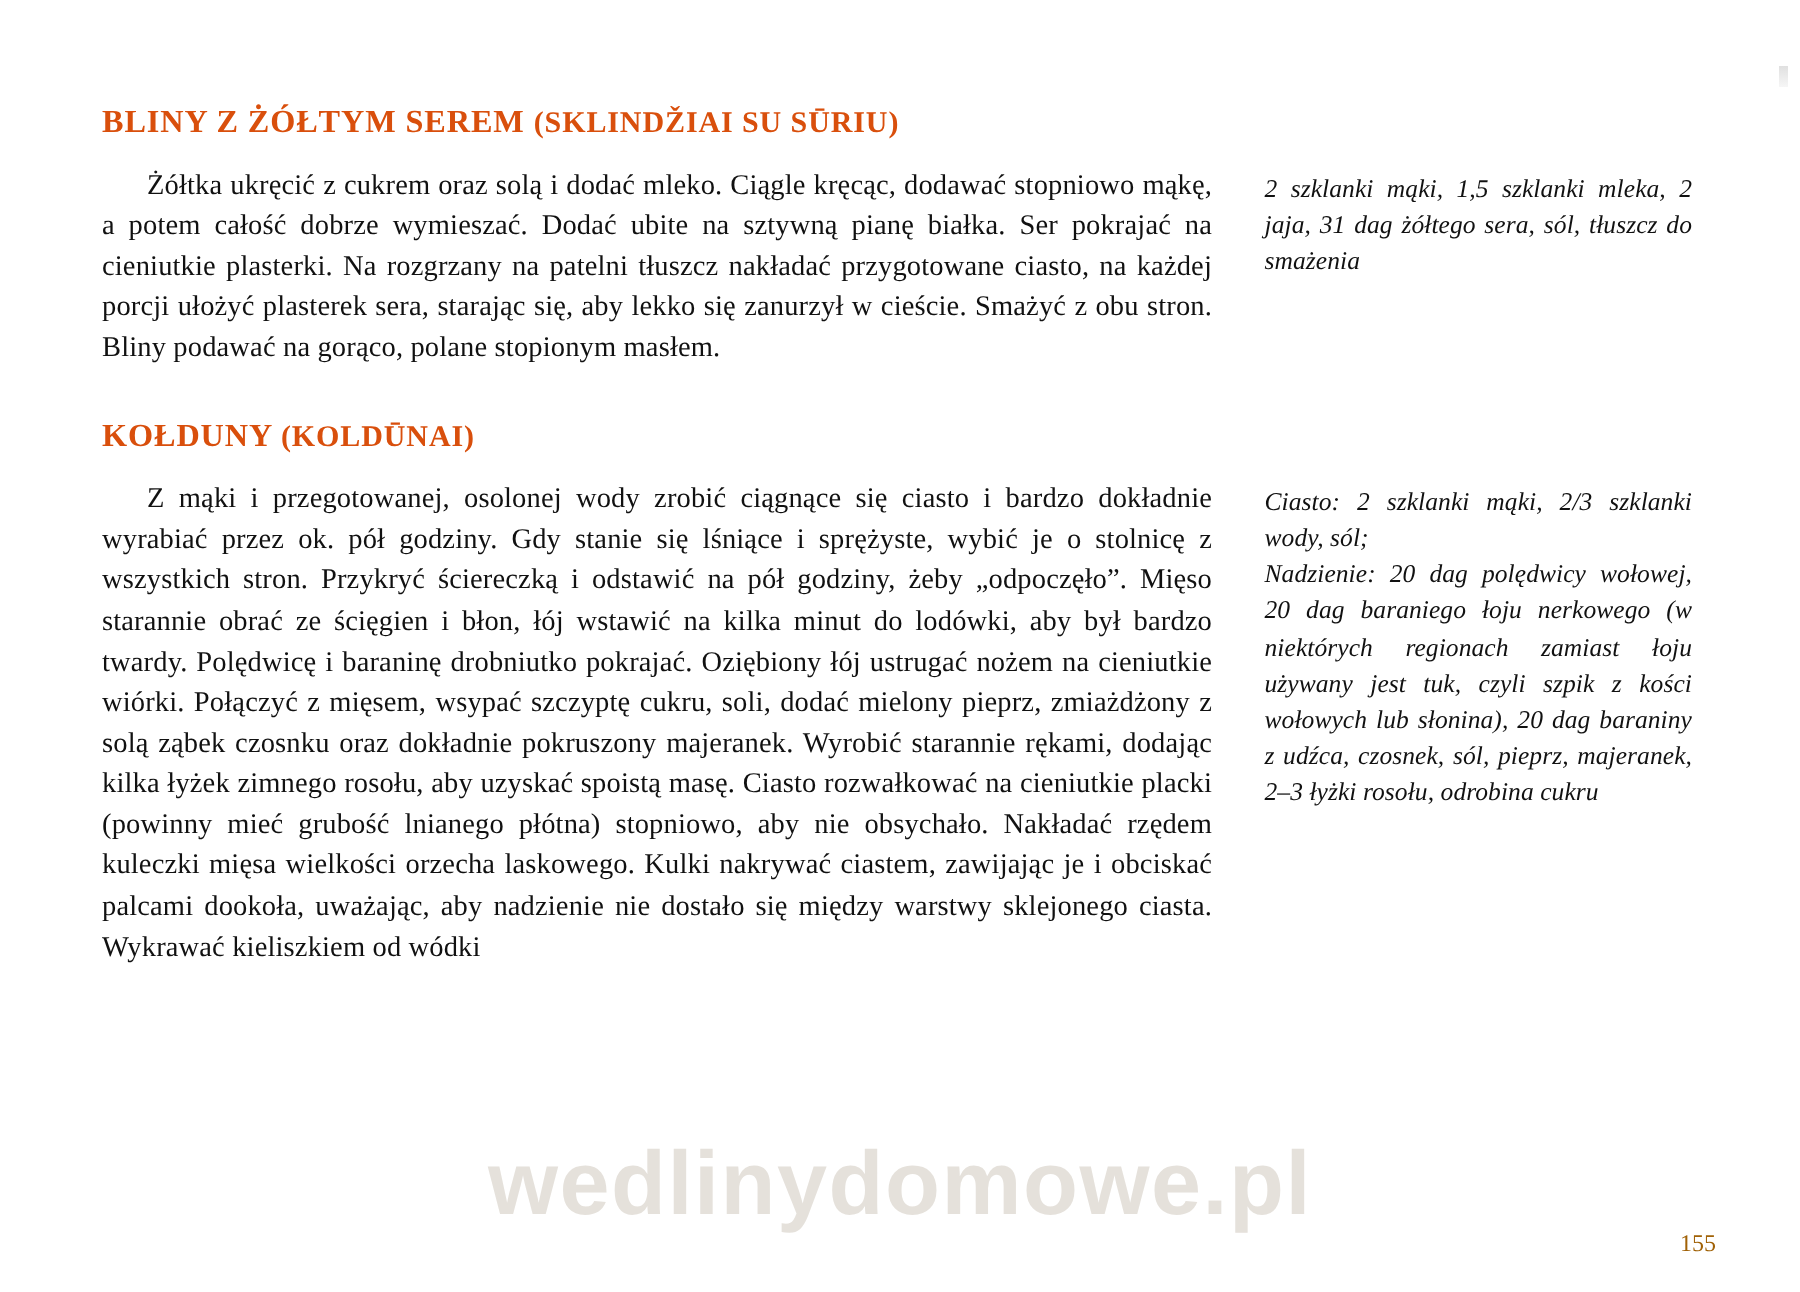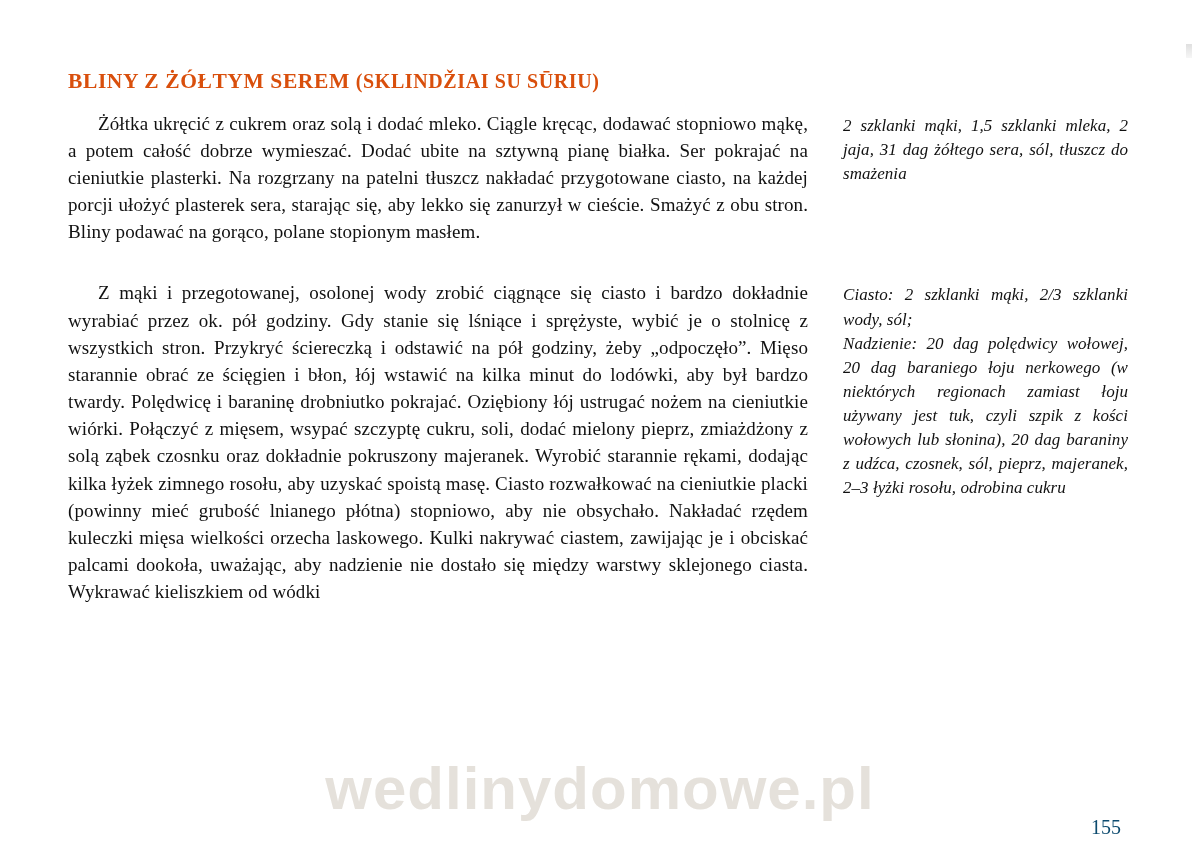--- a/index.html
+++ b/index.html
@@ -88,25 +88,25 @@
     font-size: 60px;
     font-weight: bold;
     color: rgba(190, 180, 165, 0.40);
     letter-spacing: 1px;
     pointer-events: none;
     user-select: none;
     white-space: nowrap;
   }
   .page-number {
     position: absolute;
-    right: 79px;
+    right: 56px;
     bottom: 22px;
-    font-size: 20px;
+    font-size: 16px;
     font-family: "Liberation Serif", serif;
-    color: #0c4a6e;
+    color: #a16207;
   }
   .corner-mark {
     position: absolute;
     right: 8px;
     top: 44px;
     width: 6px;
     height: 14px;
     background: linear-gradient(180deg, #d8d8d8, #f4f4f4);
     opacity: 0.8;
   }
@@ -130,20 +130,24 @@
           <p>2 szklanki mąki, 1,5 szklanki mleka, 2 jaja, 31 dag żółtego sera, sól, tłuszcz do smażenia</p>
         </div>
         <div class="col-main">
           <p>Żółtka ukręcić z cukrem oraz solą i dodać mleko. Ciągle kręcąc, dodawać stopniowo mąkę, a potem całość dobrze wymieszać. Dodać ubite na sztywną pianę białka. Ser pokrajać na cieniutkie plasterki. Na rozgrzany na patelni tłuszcz nakładać przygotowane ciasto, na każdej porcji ułożyć plasterek sera, starając się, aby lekko się zanurzył w cieście. Smażyć z obu stron. Bliny podawać na gorąco, polane stopionym masłem.</p>
         </div>
         <div class="clear"></div>
       </div>
     </div>
 
     <div class="recipe">
+      <h2 class="recipe-title">
+        <span>KOŁDUNY</span>
+        <span class="lt">(KOLDŪNAI)</span>
+      </h2>
       <div class="recipe-body">
         <div class="col-side">
           <p>Ciasto: 2 szklanki mąki, 2/3 szklanki wody, sól;<br>Nadzienie: 20 dag polędwicy wołowej, 20 dag baraniego łoju nerkowego (w niektórych regionach zamiast łoju używany jest tuk, czyli szpik z kości wołowych lub słonina), 20 dag baraniny z udźca, czosnek, sól, pieprz, majeranek, 2–3 łyżki rosołu, odrobina cukru</p>
         </div>
         <div class="col-main">
           <p>Z mąki i przegotowanej, osolonej wody zrobić ciągnące się ciasto i bardzo dokładnie wyrabiać przez ok. pół godziny. Gdy stanie się lśniące i sprężyste, wybić je o stolnicę z wszystkich stron. Przykryć ściereczką i odstawić na pół godziny, żeby „odpoczęło”. Mięso starannie obrać ze ścięgien i błon, łój wstawić na kilka minut do lodówki, aby był bardzo twardy. Polędwicę i baraninę drobniutko pokrajać. Oziębiony łój ustrugać nożem na cieniutkie wiórki. Połączyć z mięsem, wsypać szczyptę cukru, soli, dodać mielony pieprz, zmiażdżony z solą ząbek czosnku oraz dokładnie pokruszony majeranek. Wyrobić starannie rękami, dodając kilka łyżek zimnego rosołu, aby uzyskać spoistą masę. Ciasto rozwałkować na cieniutkie placki (powinny mieć grubość lnianego płótna) stopniowo, aby nie obsychało. Nakładać rzędem kuleczki mięsa wielkości orzecha laskowego. Kulki nakrywać ciastem, zawijając je i obciskać palcami dookoła, uważając, aby nadzienie nie dostało się między warstwy sklejonego ciasta. Wykrawać kieliszkiem od wódki</p>
         </div>
         <div class="clear"></div>
       </div>
     </div>

